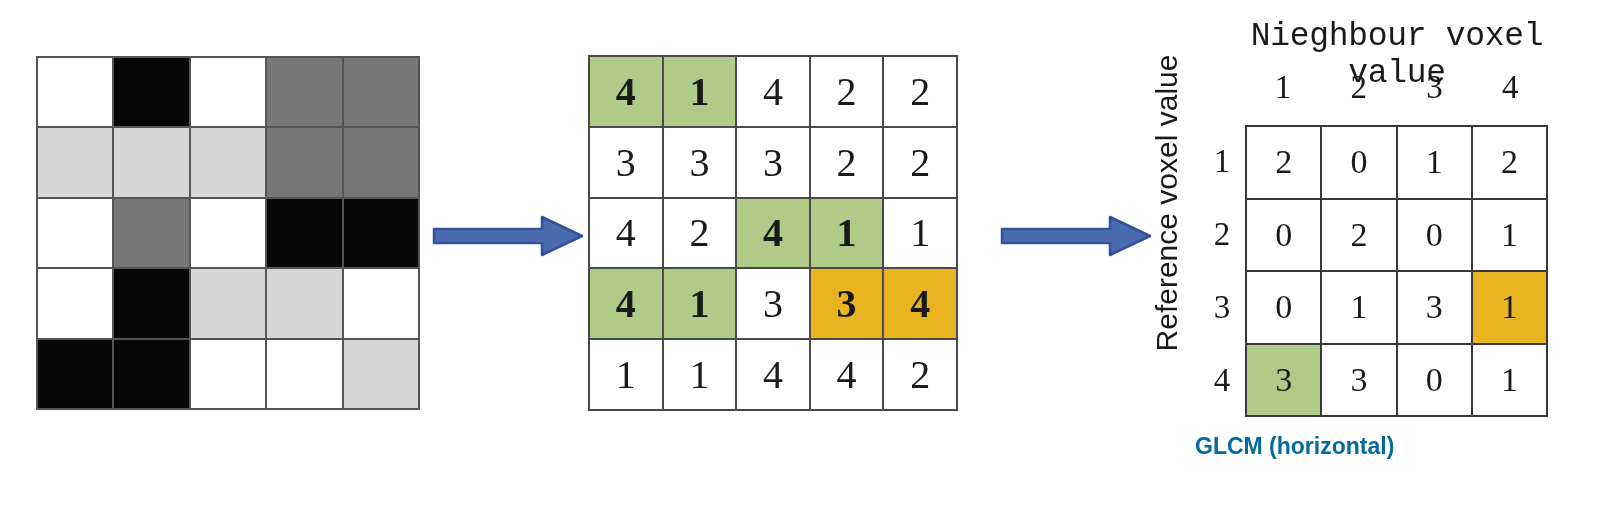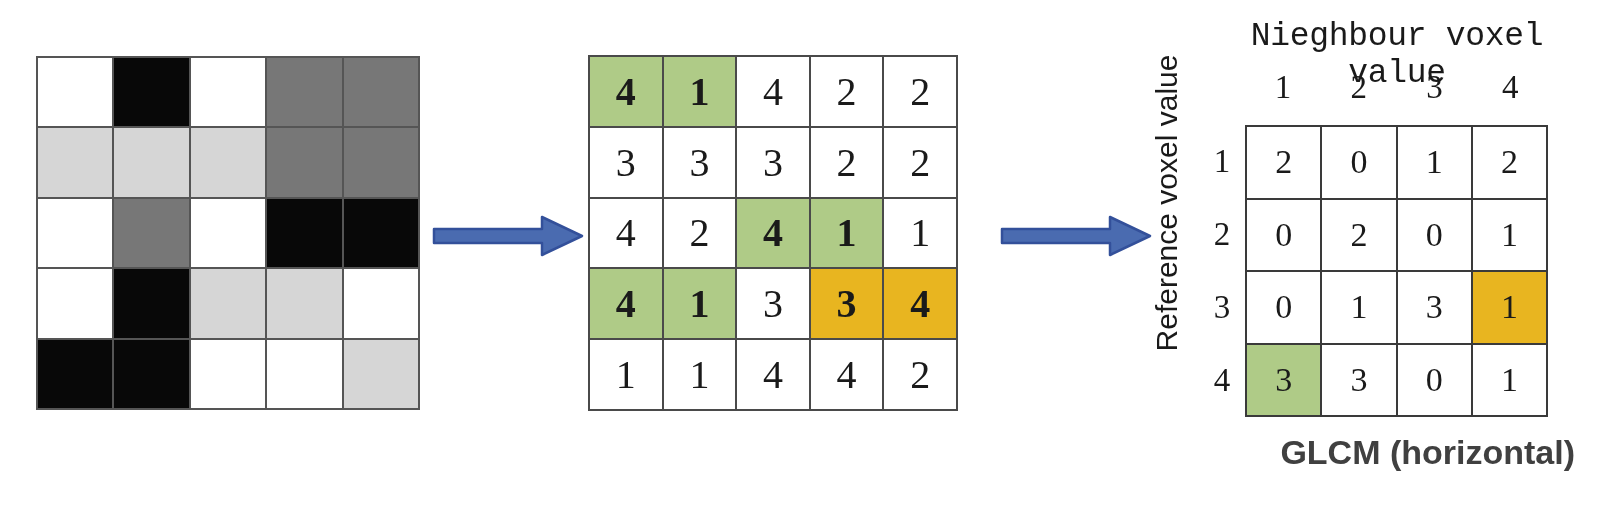--- a/index.html
+++ b/index.html
@@ -101,21 +101,21 @@
   #glcm-grid .gc{
     background:#ffffff;
     display:flex; align-items:center; justify-content:center;
     font-family:"Liberation Serif", serif; font-size:34px; color:#1a1a1a;
   }
   #glcm-grid .gc.hl-green{ background:#afcb87; }
   #glcm-grid .gc.hl-orange{ background:#e8b520; }
 
   #glcm-caption{
     position:absolute; left:85px; top:415px; width:380px;
-    text-align:right; font-size:34px; font-weight:bold; color:#404040;
+    text-align:left; font-size:23px; font-weight:bold; color:#0369a1;
     font-family:"Liberation Sans", sans-serif;
   }
 </style>
 </head>
 <body>
 
 <div id="gray-panel">
     <div class="gcell" style="background: rgb(255, 255, 255);"></div>
     <div class="gcell" style="background: rgb(8, 8, 8);"></div>
     <div class="gcell" style="background: rgb(255, 255, 255);"></div>

